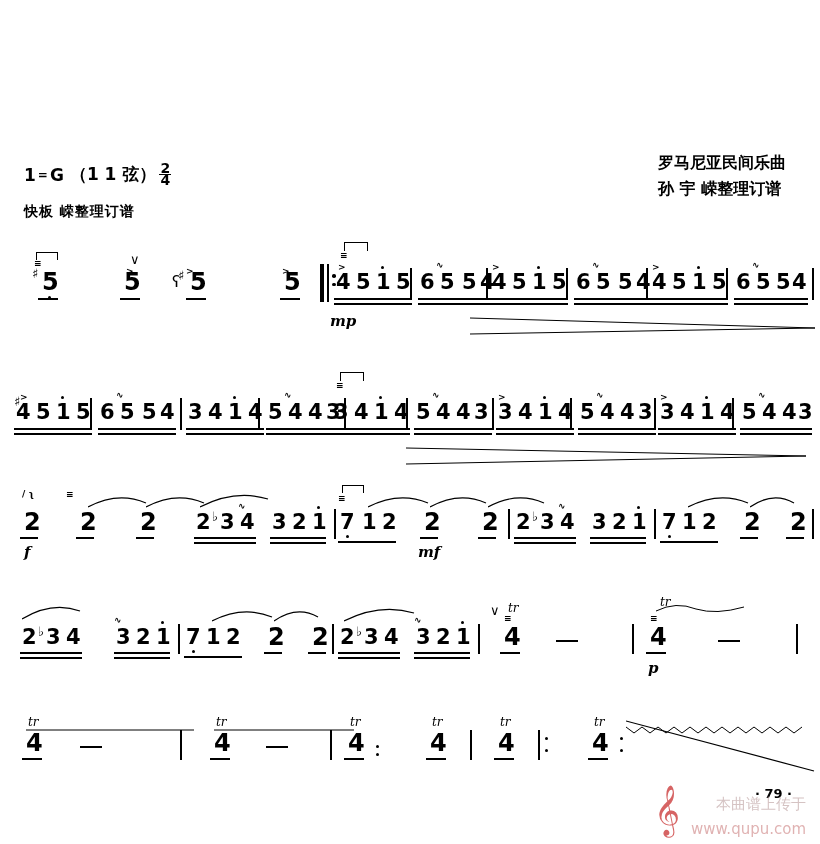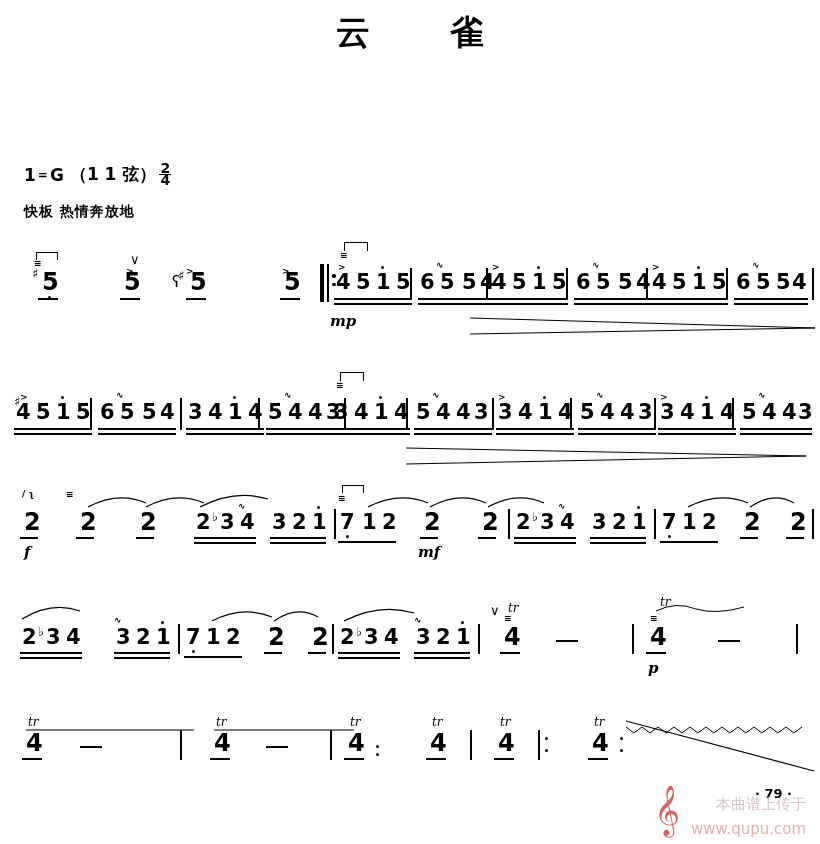--- a/index.html
+++ b/index.html
@@ -125,37 +125,38 @@
     position:absolute;right:140px;top:788px;
     font-size:44px;color:#d04a4a;opacity:.85;line-height:44px;
     font-family:"DejaVu Serif", serif;
   }
 </style>
 </head>
 <body>
 
 <div class="page">
 
-  <div class="title">云      雀</div>
 
   <div class="credits">
+    <div>罗马尼亚民间乐曲</div>
+    <div>孙 宇  嵘整理订谱</div>
   </div>
 
   <div class="keyblock">
     <span>1</span>
     <span class="eq">=</span>
     <span>G</span>
     <span style="margin-left:6px">（1 1 弦）</span>
     <span class="meter">
       <span class="num">2</span>
       <span class="den">4</span>
     </span>
   </div>
 
-  <div class="tempo">快板  热情奔放地</div>
+  <div class="tempo">快板  嵘整理订谱</div>
 
   <div class="system" style="top:230px;height:110px;">
 
     <div class="bracket" style="left:36px;top:22px;width:20px;height:7px;"></div>
     <div class="orn" style="left:34px;top:28px;">≡</div>
     <div class="acc" style="left:32px;top:36px;">♯</div>
     <div class="note big" style="left:42px;top:42px;">5</div>
     <div class="dotbelow" style="left:48px;top:66px;"></div>
     <div class="beam" style="left:38px;top:68px;width:20px;"></div>
 

